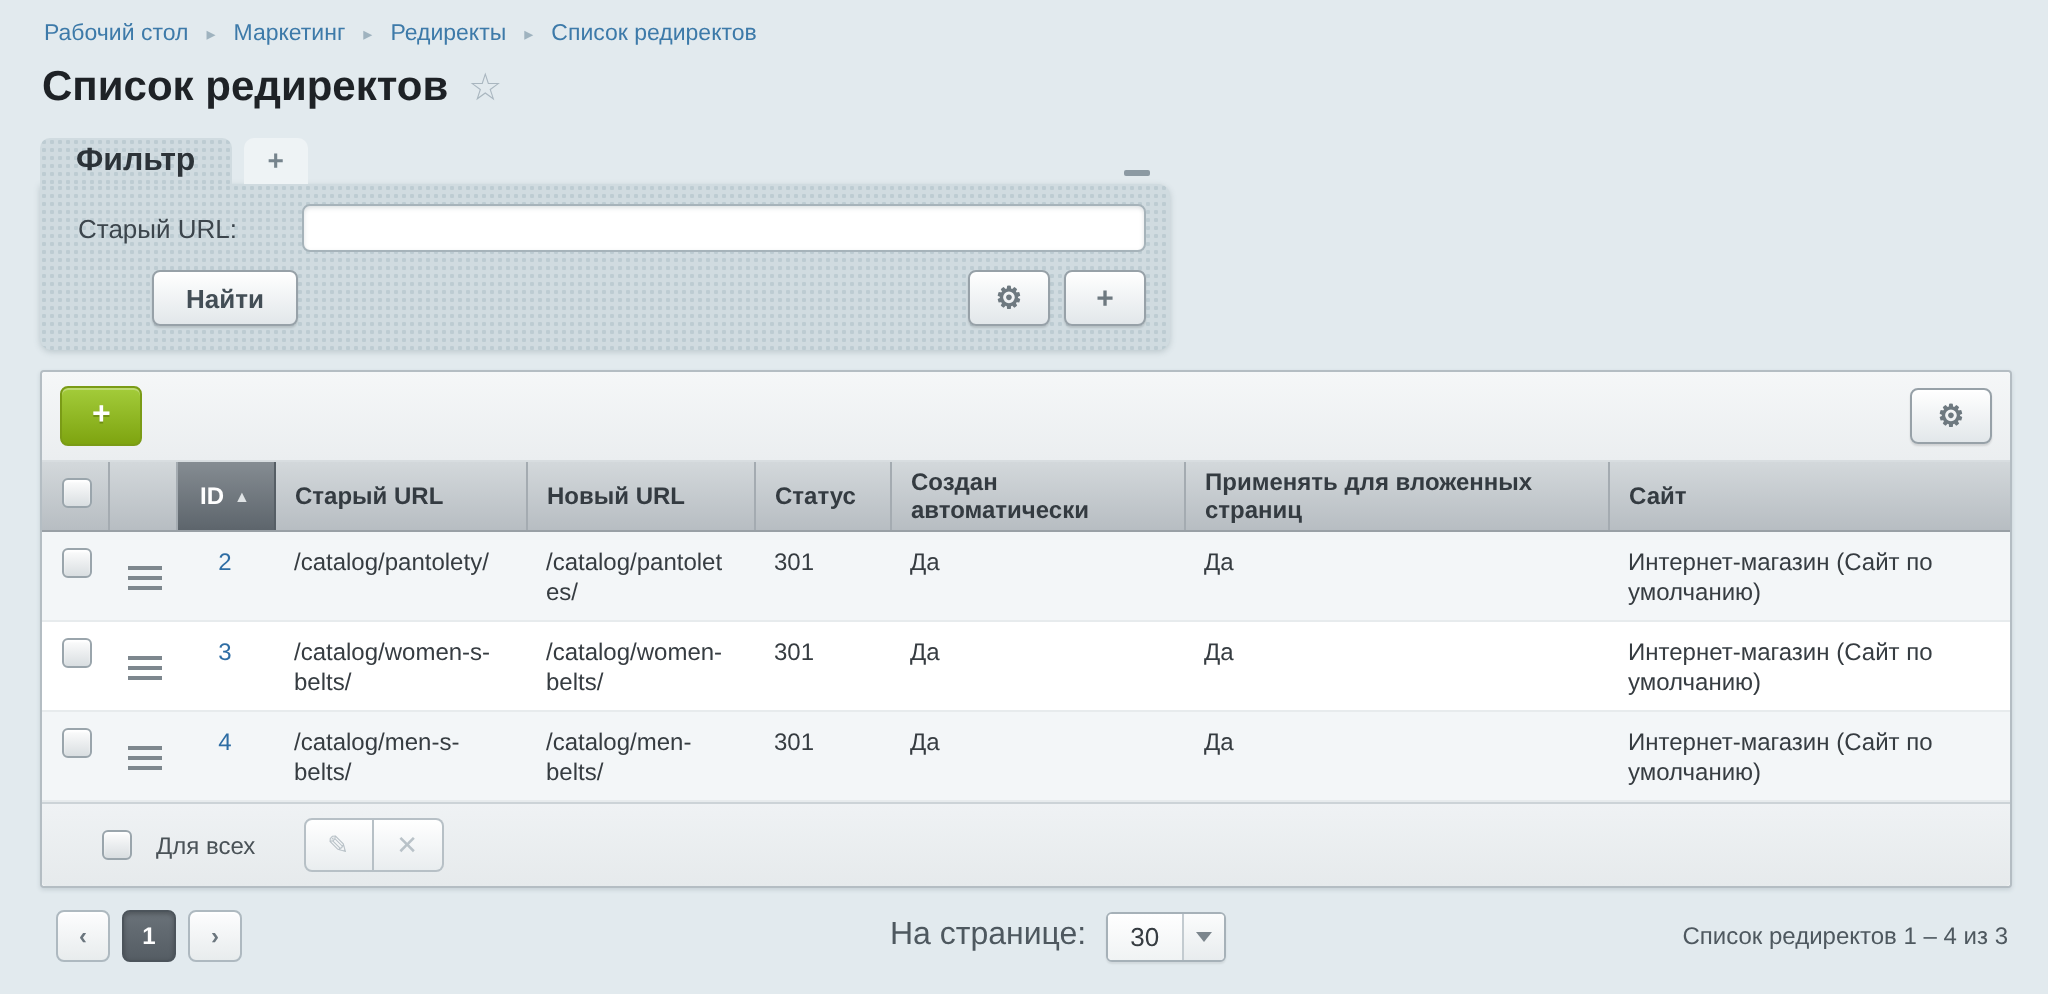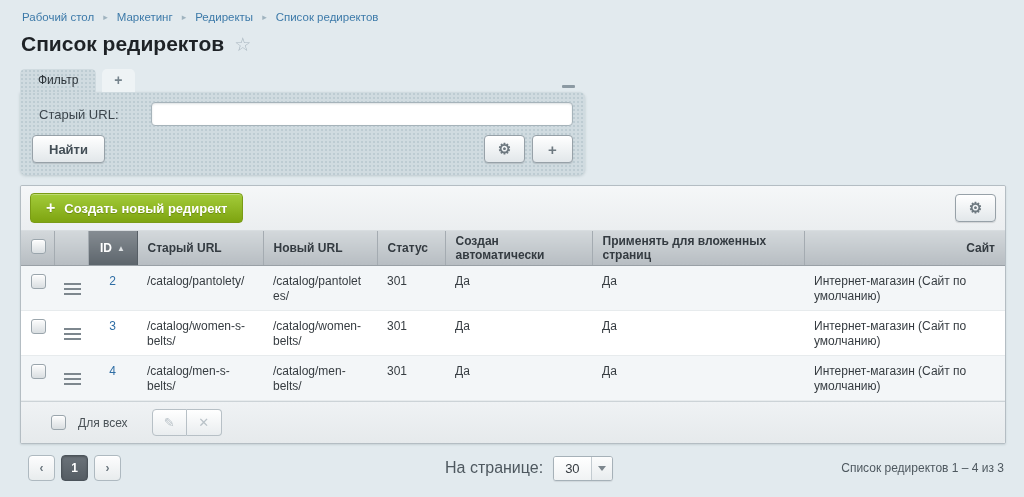--- a/index.html
+++ b/index.html
@@ -19,21 +19,21 @@
 
   
   .title-row { padding:9px 0 0 21px; display:flex; align-items:center; gap:10px; }
   .title-row h1 { font-size:21px; font-weight:bold; color:#1e2226; letter-spacing:0; }
   .star { color:#a9b6bf; font-size:19px; cursor:pointer; line-height:1; }
 
   
   .filter-area { margin:13px 0 0 20px; width:565px; }
   .tabs-row { display:flex; align-items:flex-end; height:23px; }
   .tab {
-    height:23px; line-height:23px; padding:0 18px; font-size:12px; font-weight:normal;
+    height:23px; line-height:23px; padding:0 18px; font-size:16px; font-weight:bold;
     color:#2c3338; border-radius:5px 5px 0 0; cursor:pointer;
     background-color:#d0dbe0;
     background-image:radial-gradient(rgba(173,191,199,.55) 1px, transparent 1.2px);
     background-size:4px 4px;
   }
   .tab-add {
     margin-left:6px; background:#eef3f5; background-image:none; color:#76848d;
     padding:0 12px; font-size:14px; font-weight:bold;
   }
   .collapse-btn { margin-left:auto; margin-bottom:4px; margin-right:10px; cursor:pointer; }
@@ -47,21 +47,21 @@
     padding:10px 12px 0;
   }
   .filter-field-row { display:flex; align-items:center;justify-content:flex-end; }
   .filter-field-row label { width:112px; font-size:13px; color:#3c454c; }
   .filter-field-row input {
     width:422px; height:24px; border:1px solid #a6b3ba; border-radius:4px;
     background:#fff; box-shadow:inset 0 1px 2px rgba(120,135,145,.25);
     font-size:13px; padding:0 6px; outline:none;
     font-family:"Liberation Sans","DejaVu Sans",sans-serif;
   }
-  .filter-actions { display:flex; margin-top:9px; gap:7px; }
+  .filter-actions { display:flex; margin-top:9px; gap:7px;margin-left:44px; }
   .btn {
     display:inline-flex; align-items:center; justify-content:center;
     height:28px; padding:0 16px; font-size:13px; font-weight:bold; color:#434e56;
     border:1px solid #97a1a8; border-radius:4px; cursor:pointer;
     background:linear-gradient(#ffffff,#e2e7ea);
     box-shadow:inset 0 1px 0 #fff, 0 1px 1px rgba(0,0,0,.12);
   }
   .btn-icon { padding:0; width:41px; color:#6e7980; font-size:15px; font-weight:bold; }
   .filter-actions .right { margin-left:auto; display:flex; gap:7px; }
 
@@ -90,21 +90,21 @@
   .grid-table col.c-id{width:49px} .grid-table col.c-old{width:126px}
   .grid-table col.c-new{width:114px} .grid-table col.c-status{width:68px}
   .grid-table col.c-auto{width:147px} .grid-table col.c-nested{width:212px}
 
   .grid-table th {
     height:34px; background:linear-gradient(#d3d8db,#b7bdc2);
     border-right:1px solid #a4abb1; border-bottom:1px solid #99a0a6;
     font-size:12px; font-weight:bold; color:#343b41; text-align:left;
     padding:3px 10px; vertical-align:middle; cursor:pointer; line-height:14px;
   }
-  .grid-table th:last-child { border-right:none;text-align:right; }
+  .grid-table th:last-child { border-right:none; }
   .grid-table th.th-id {
     background:linear-gradient(#858c92,#5d656c); color:#fff;
     border-right-color:#565e65; text-align:center;
   }
   .sort-ico { font-size:8px; color:#dfe3e5; margin-left:5px; vertical-align:1px; }
 
   .grid-table td {
     height:45px; padding:8px 10px 0; vertical-align:top;
     font-size:12px; color:#363c41; line-height:15px;
     border-bottom:1px solid #e7ebed; word-wrap:break-word;
@@ -211,21 +211,20 @@
             </button>
         </div>
       </div>
     </div>
   </div>
 
   <div class="grid">
     <div class="grid-toolbar">
       <button class="btn-green">
         <span class="plus">+</span>
-        <span>Создать новый редирект</span>
       </button>
       <button class="btn btn-icon grid-gear">
           <span>⚙</span>
         </button>
     </div>
 
     <table class="grid-table">
       <colgroup>
         <col class="c-check">
           <col class="c-menu">

